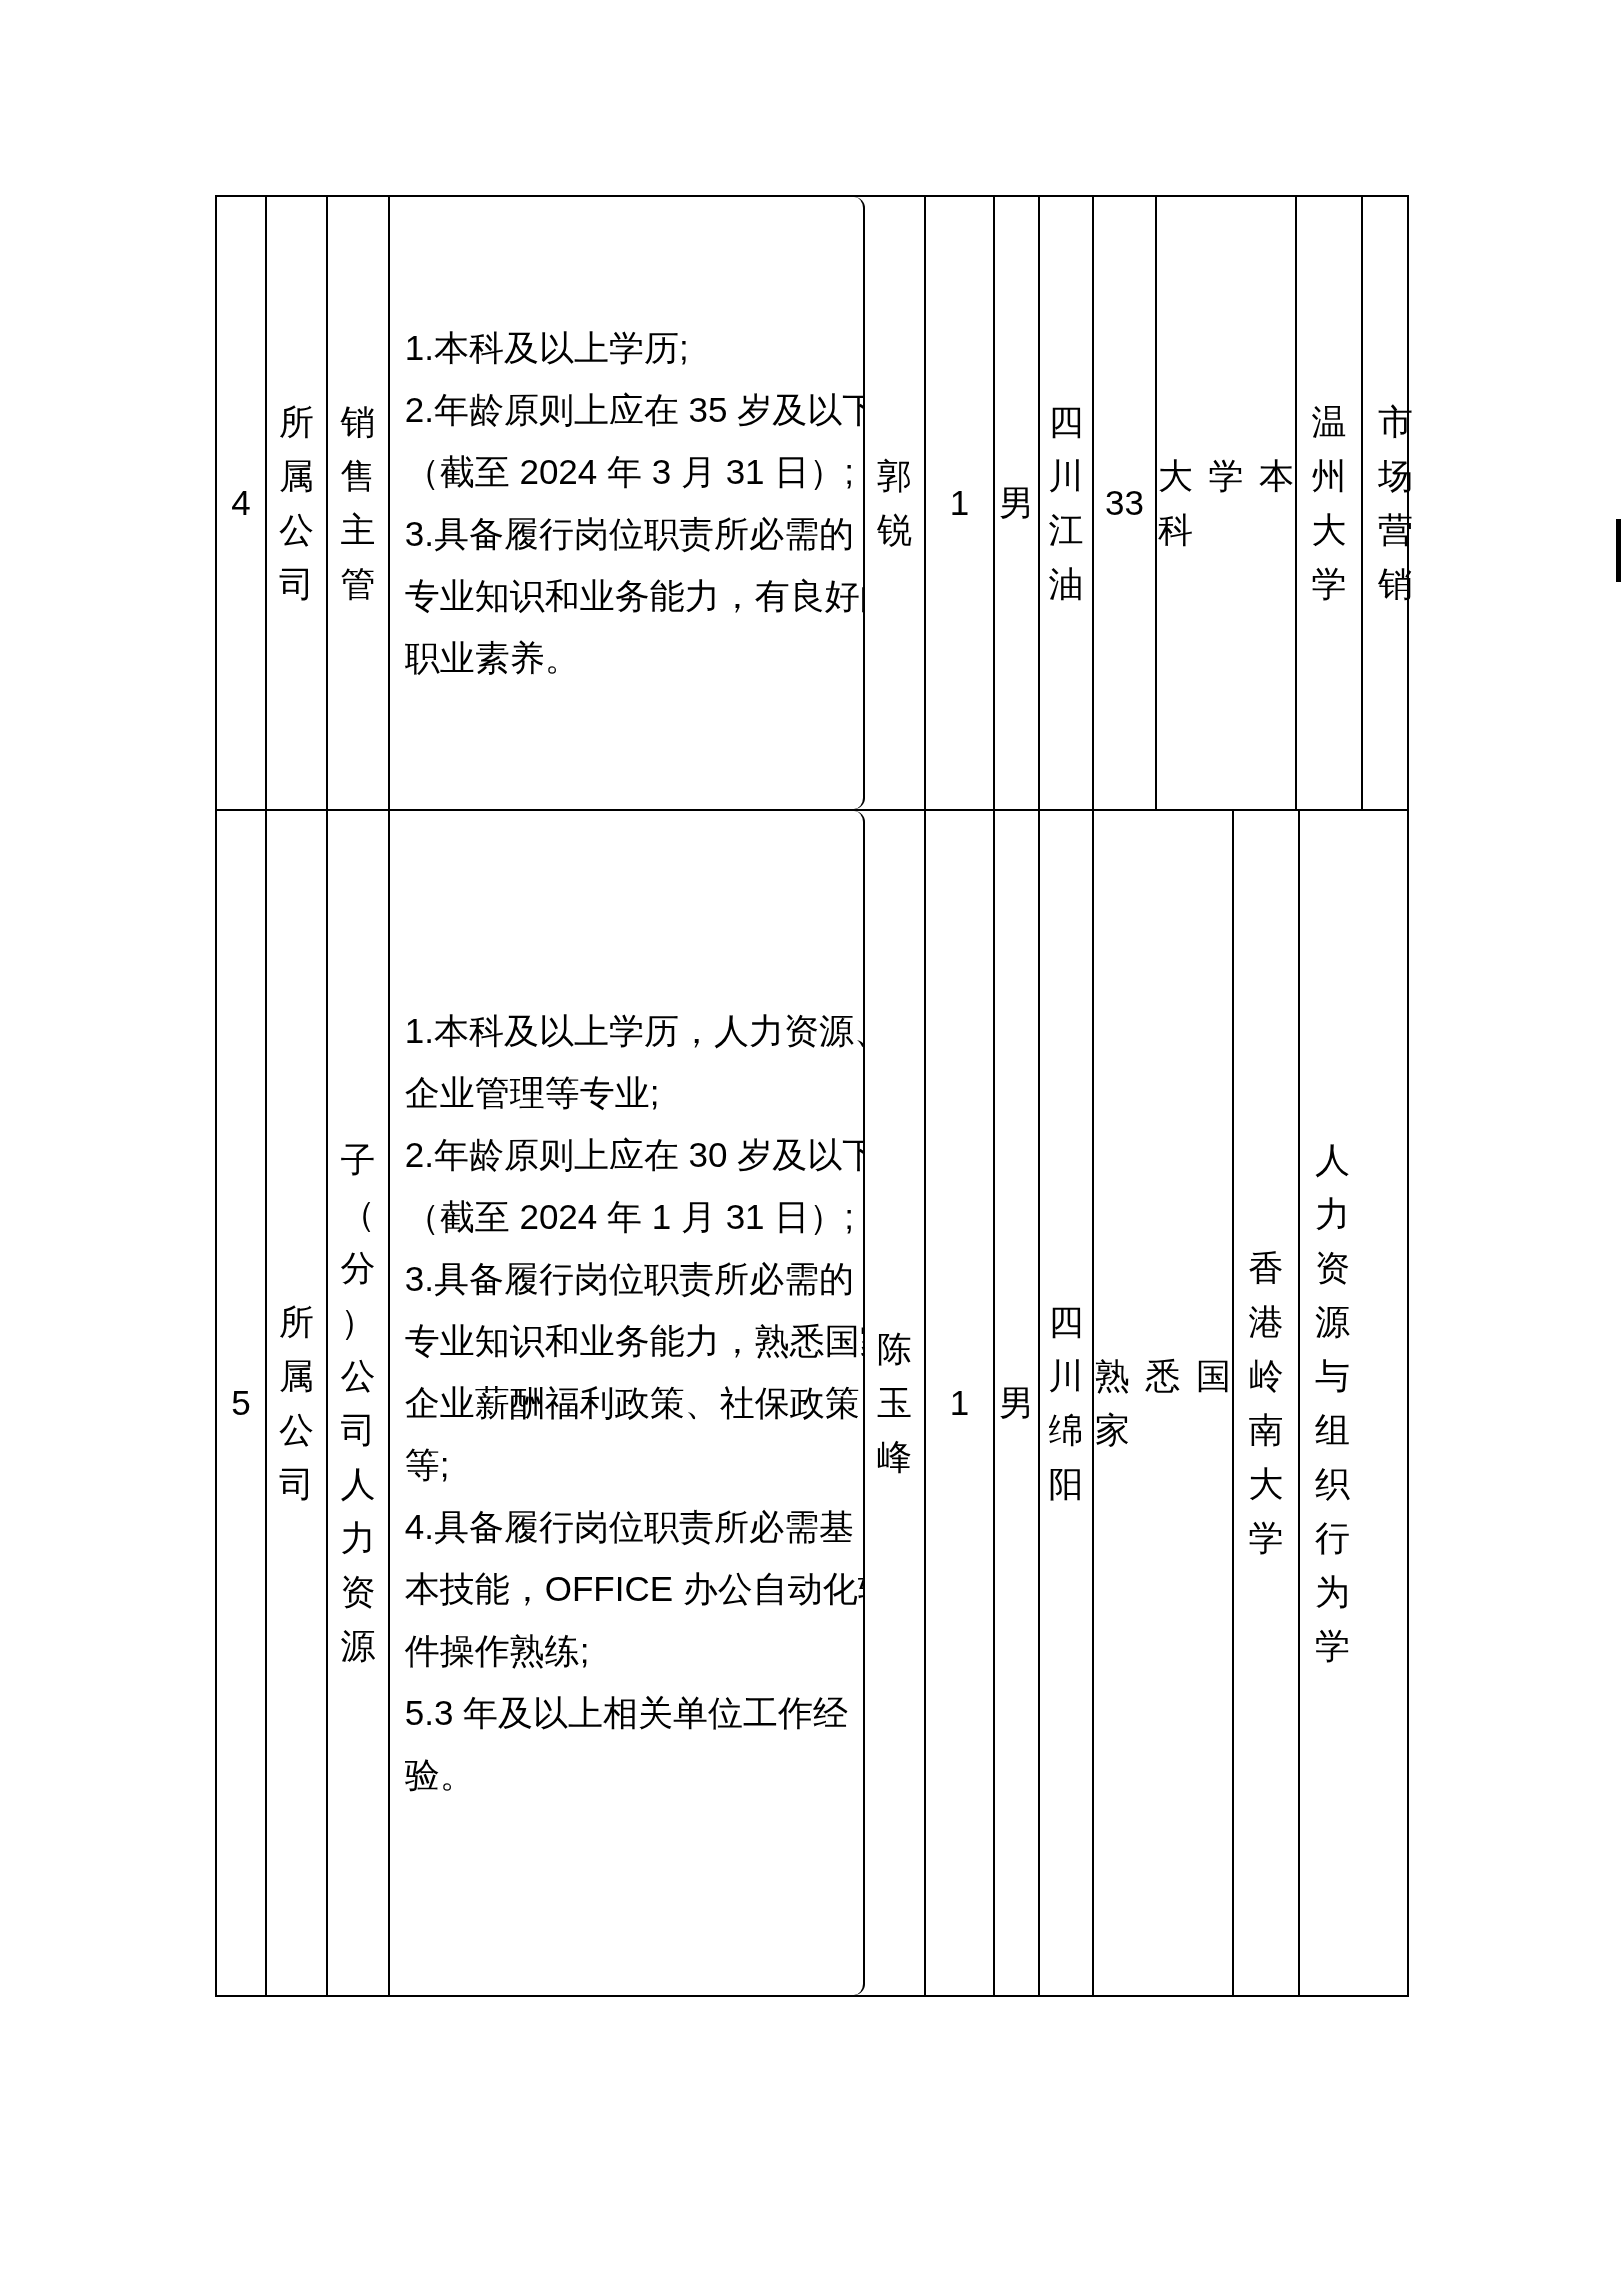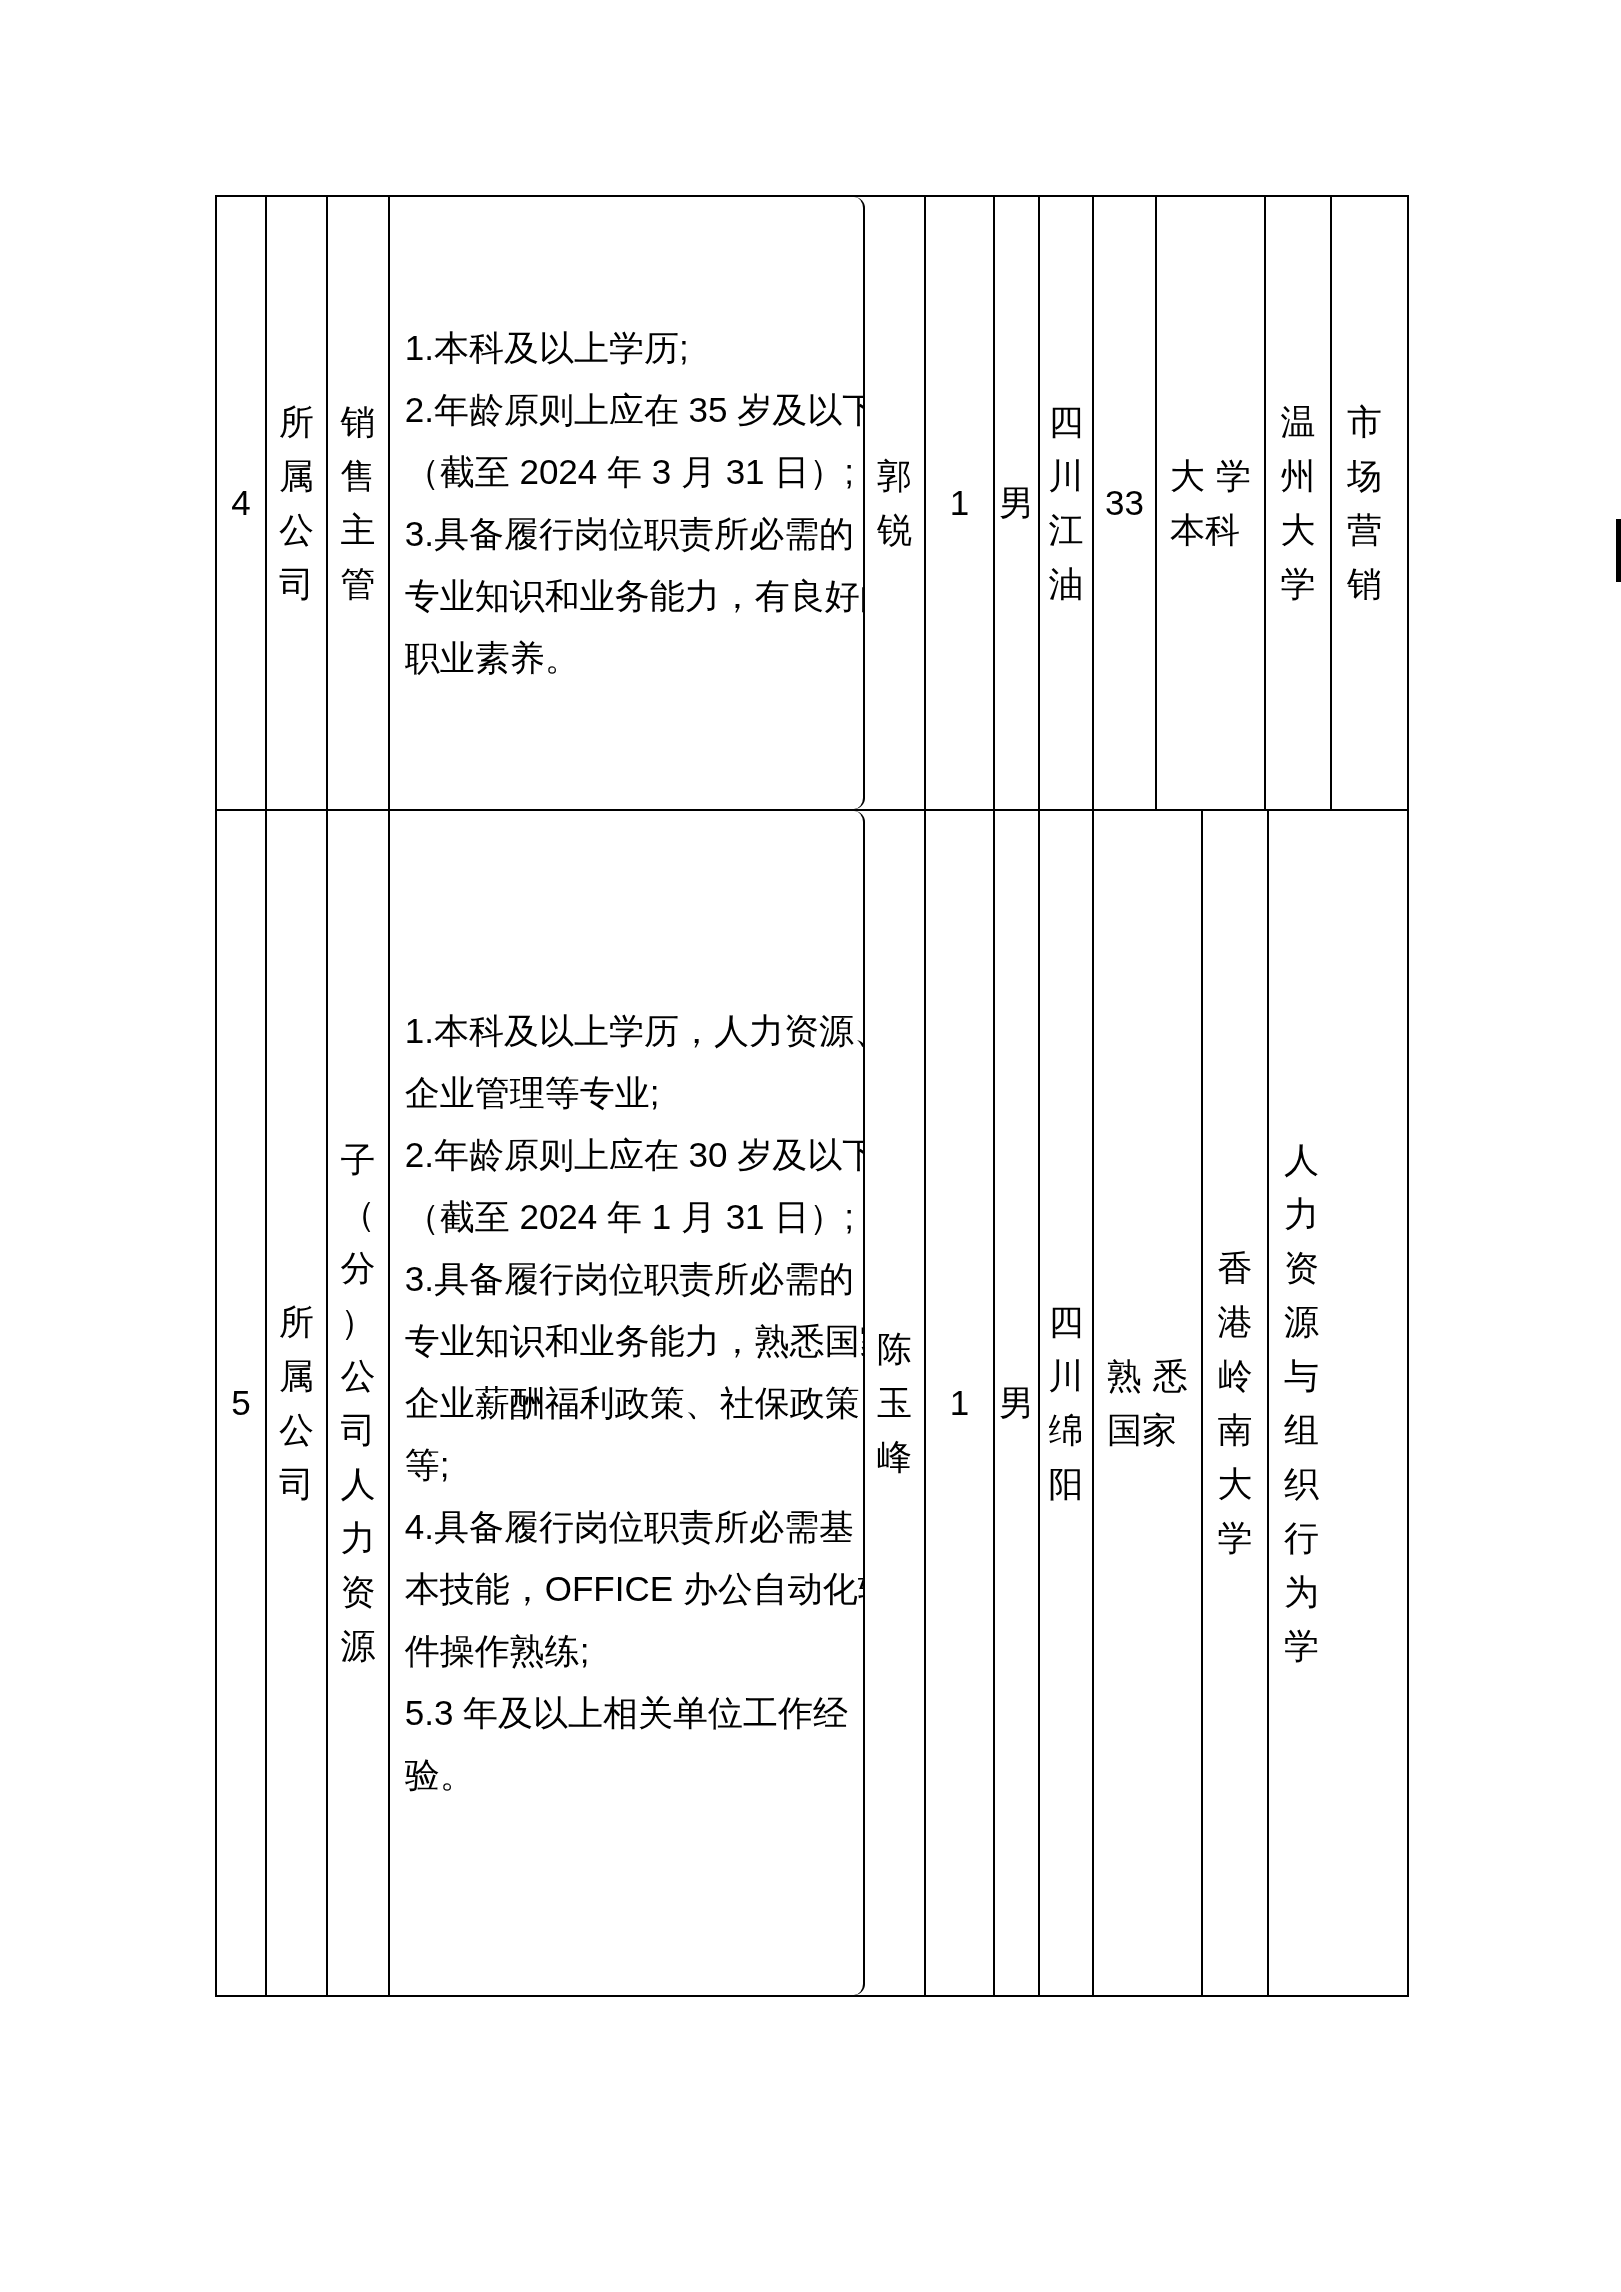--- a/index.html
+++ b/index.html
@@ -50,21 +50,21 @@
   .c-company    { width: 61px; }
   .c-position   { width: 62px; }
   .c-req        { width: 475px; justify-content: flex-start; text-align: left;
                   padding-left: 14.7px; padding-right: 7.8px;
                   white-space: pre; line-height: 62px; border-radius: 11px; }
   .c-name       { width: 61px; }
   .c-count      { width: 69px; }
   .c-gender     { width: 45px; }
   .c-hometown   { width: 54px; }
   .c-age        { width: 63px; }
-  .c-education  { width: 109px; padding: 0 13px; display: flex;
+  .c-education  { width: 140px; padding: 0 1px; display: flex;
                   text-align: justify; word-break: break-all; }
   .c-university { width: 66px; }
   .c-major      { width: 65px; border-right: none; }
   .vert {
     white-space: pre-line;
     text-align: center;
     line-height: 54px;
     word-break: break-all;
   }
   .edge-mark {

